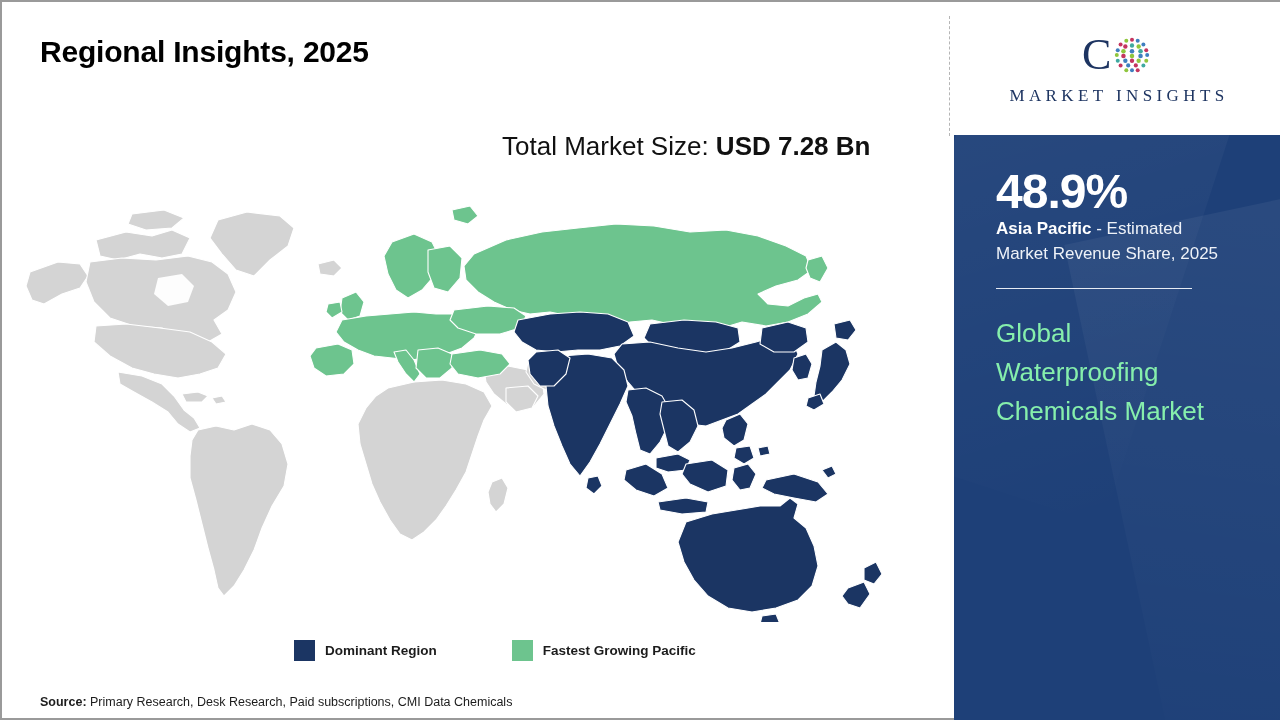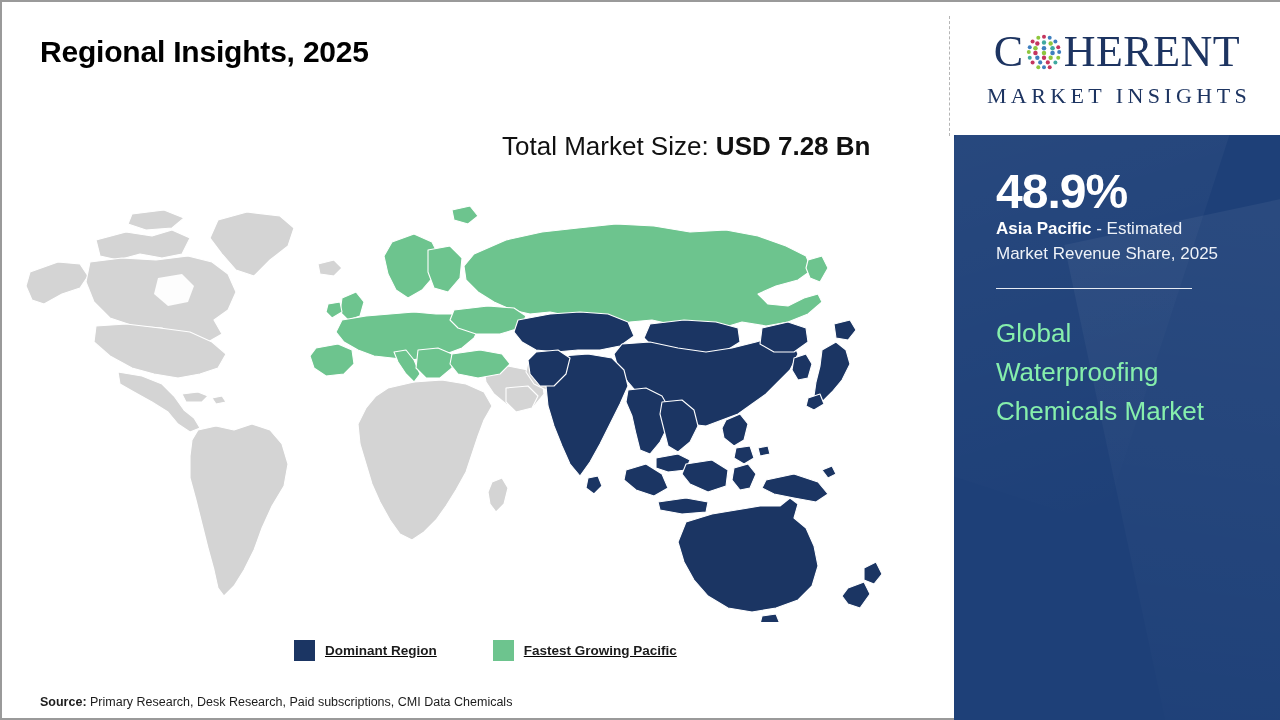--- a/index.html
+++ b/index.html
@@ -48,22 +48,21 @@
     width: 900px; height: 420px;
   }
   #map-wrap svg { width: 100%; height: 100%; display: block; }
 
   
   #legend {
     position: absolute;
     left: 292px; top: 638px;
     display: flex;
     align-items: flex-end;
-    gap: 56px;
-    text-decoration: underline;
+    gap: 75px;
   }
   .legend-item { display: flex; align-items: center; gap: 10px; }
   .legend-swatch { width: 21px; height: 21px; display: block; }
   .legend-label {
     font-size: 13.5px;
     font-weight: bold;
     color: #1c1c1c;
     white-space: nowrap;
   }
 
@@ -105,21 +104,21 @@
   .logo-letter {
     font-family: "Liberation Serif", serif;
     font-size: 44px;
     color: #1d3461;
     line-height: 1;
     letter-spacing: 0.5px;
   }
   #logo-globe { width: 38px; height: 38px; margin: 0 1px; }
   #logo-sub {
     font-family: "Liberation Serif", serif;
-    font-size: 22px;
+    font-size: 17px;
     color: #1d3461;
     letter-spacing: 4.4px;
     margin-top: 8px;
     padding-left: 4px;
   }
 
   #right-panel {
     position: absolute;
     left: 952px; top: 133px;
     width: 326px; height: 676px;
@@ -361,21 +360,20 @@
           <circle cx="27" cy="26" r="2.3" fill="#8fc63d"></circle>
           <circle cx="8" cy="31" r="2.1" fill="#c4355f"></circle>
           <circle cx="32" cy="31" r="2.1" fill="#3fa9a0"></circle>
           <circle cx="16" cy="31" r="2.2" fill="#3f7fbf"></circle>
           <circle cx="24" cy="31" r="2.2" fill="#c4355f"></circle>
           <circle cx="14" cy="36" r="2.1" fill="#8fc63d"></circle>
           <circle cx="20" cy="36" r="2.1" fill="#3f7fbf"></circle>
           <circle cx="26" cy="36" r="2.1" fill="#c4355f"></circle>
         </g>
       </svg>
-      <span class="logo-letter">HERENT</span>
     </div>
     <div id="logo-sub">MARKET INSIGHTS</div>
   </div>
 
   <div id="right-panel">
     <div id="panel-inner">
       <div id="share-value">48.9%</div>
       <div id="share-desc">
         <span class="bold">Asia Pacific</span><span> - Estimated Market Revenue Share, 2025</span>
       </div>

